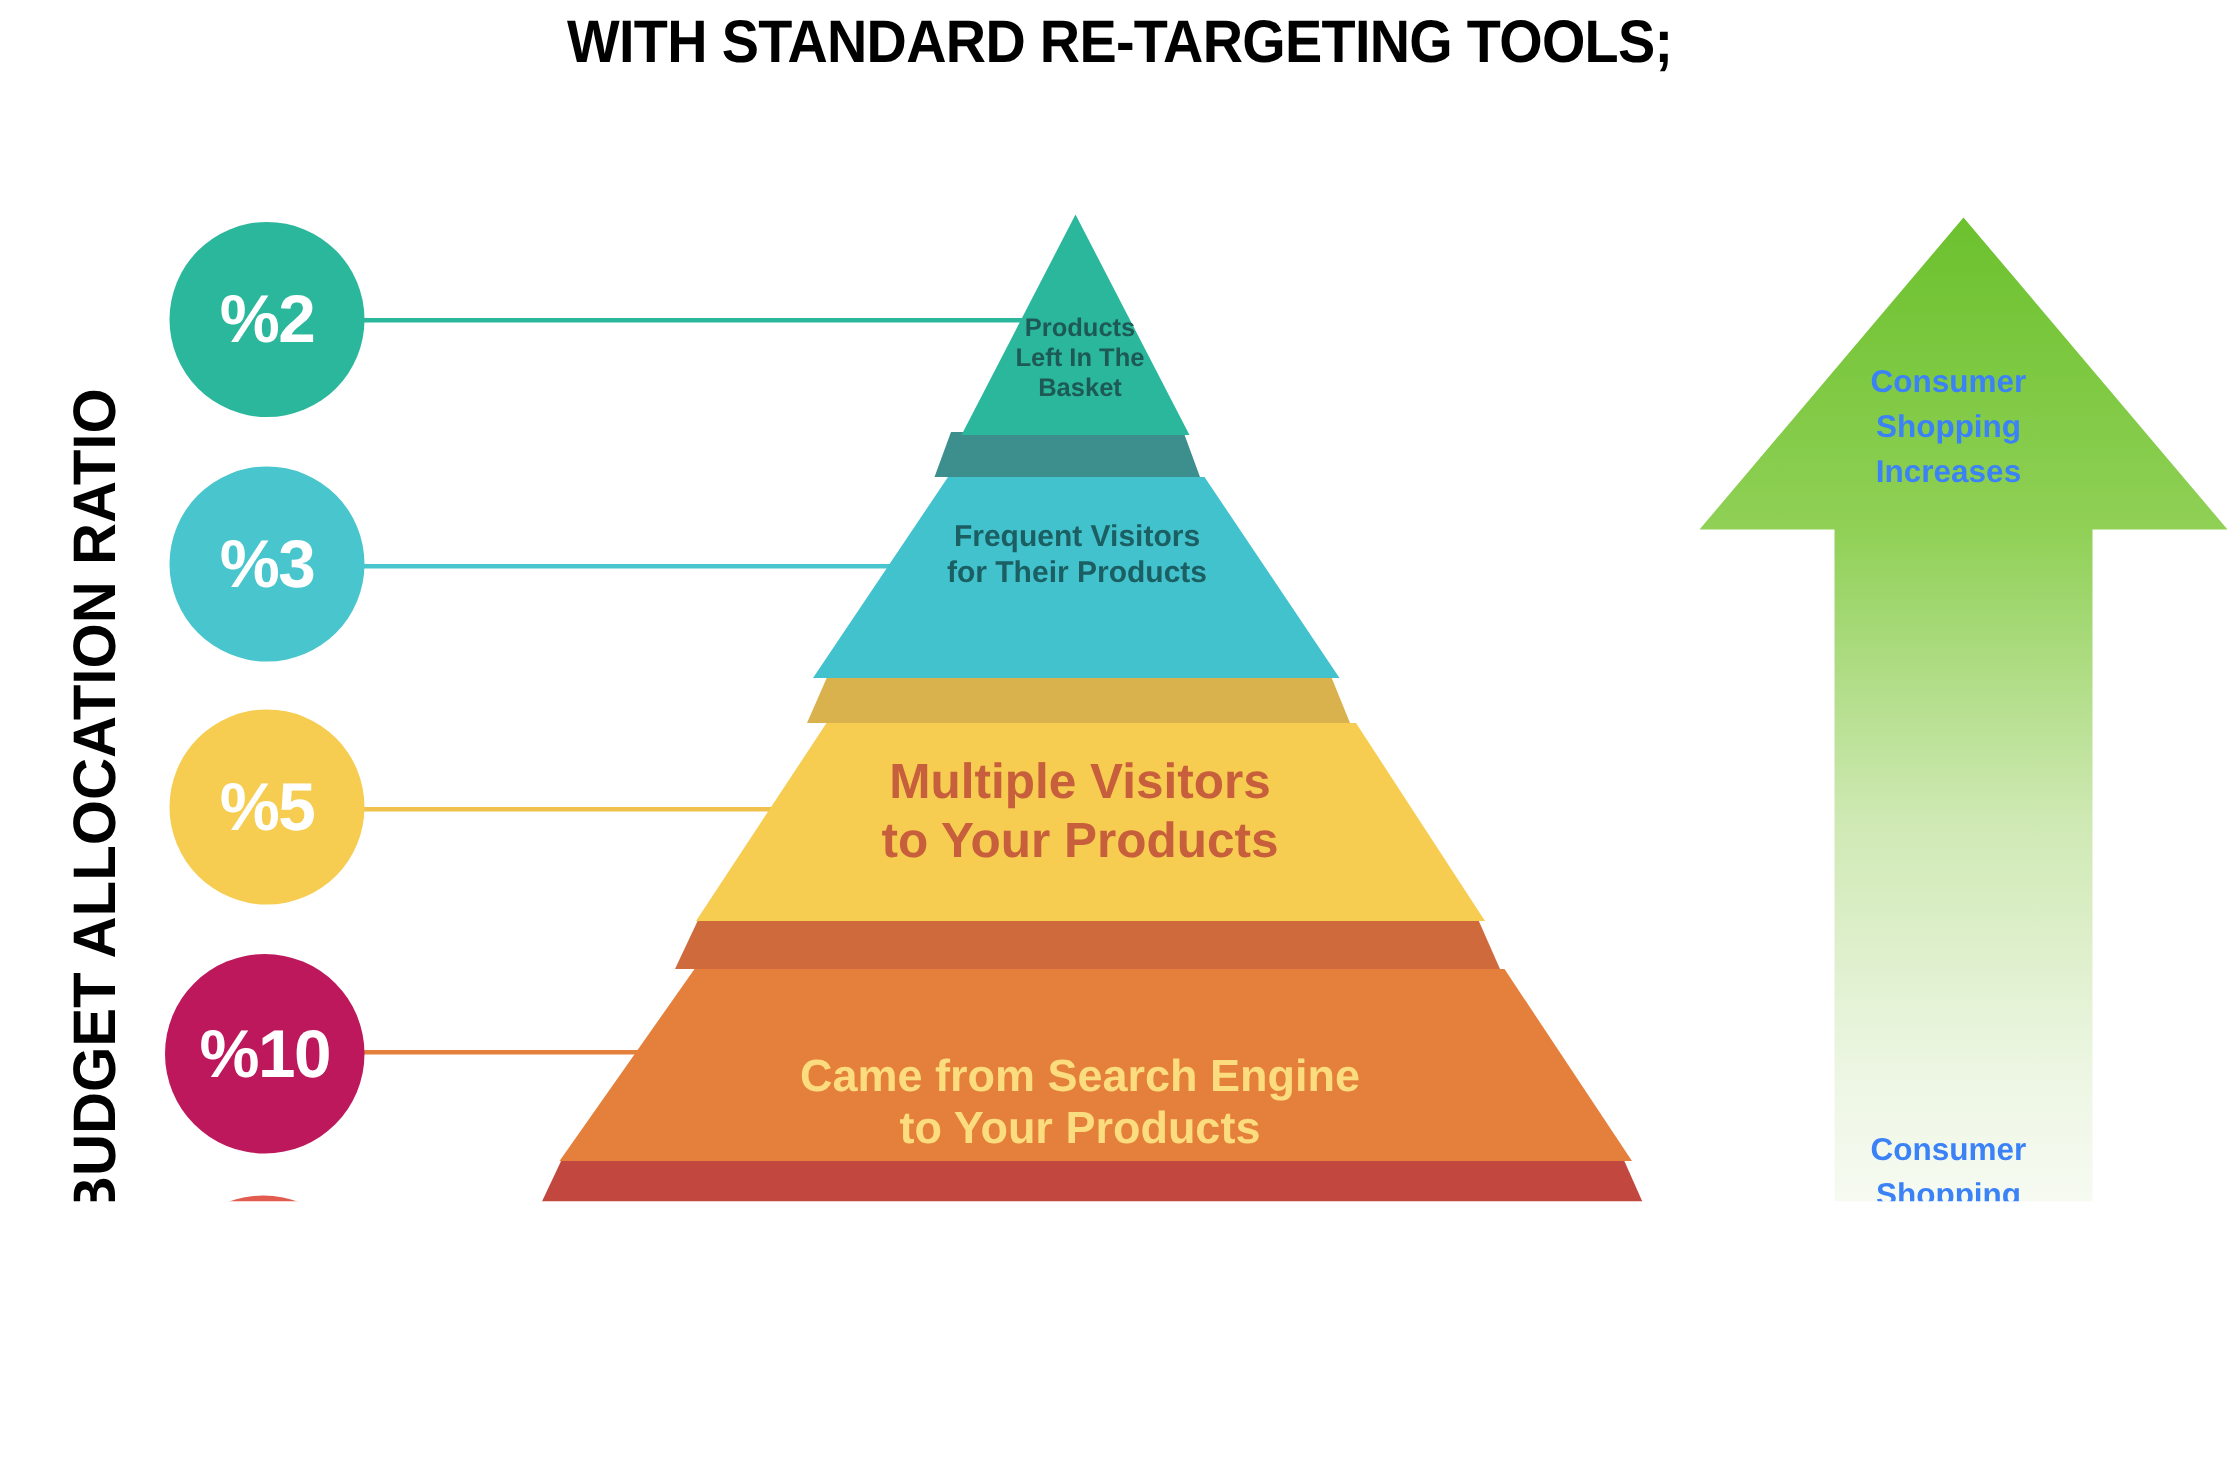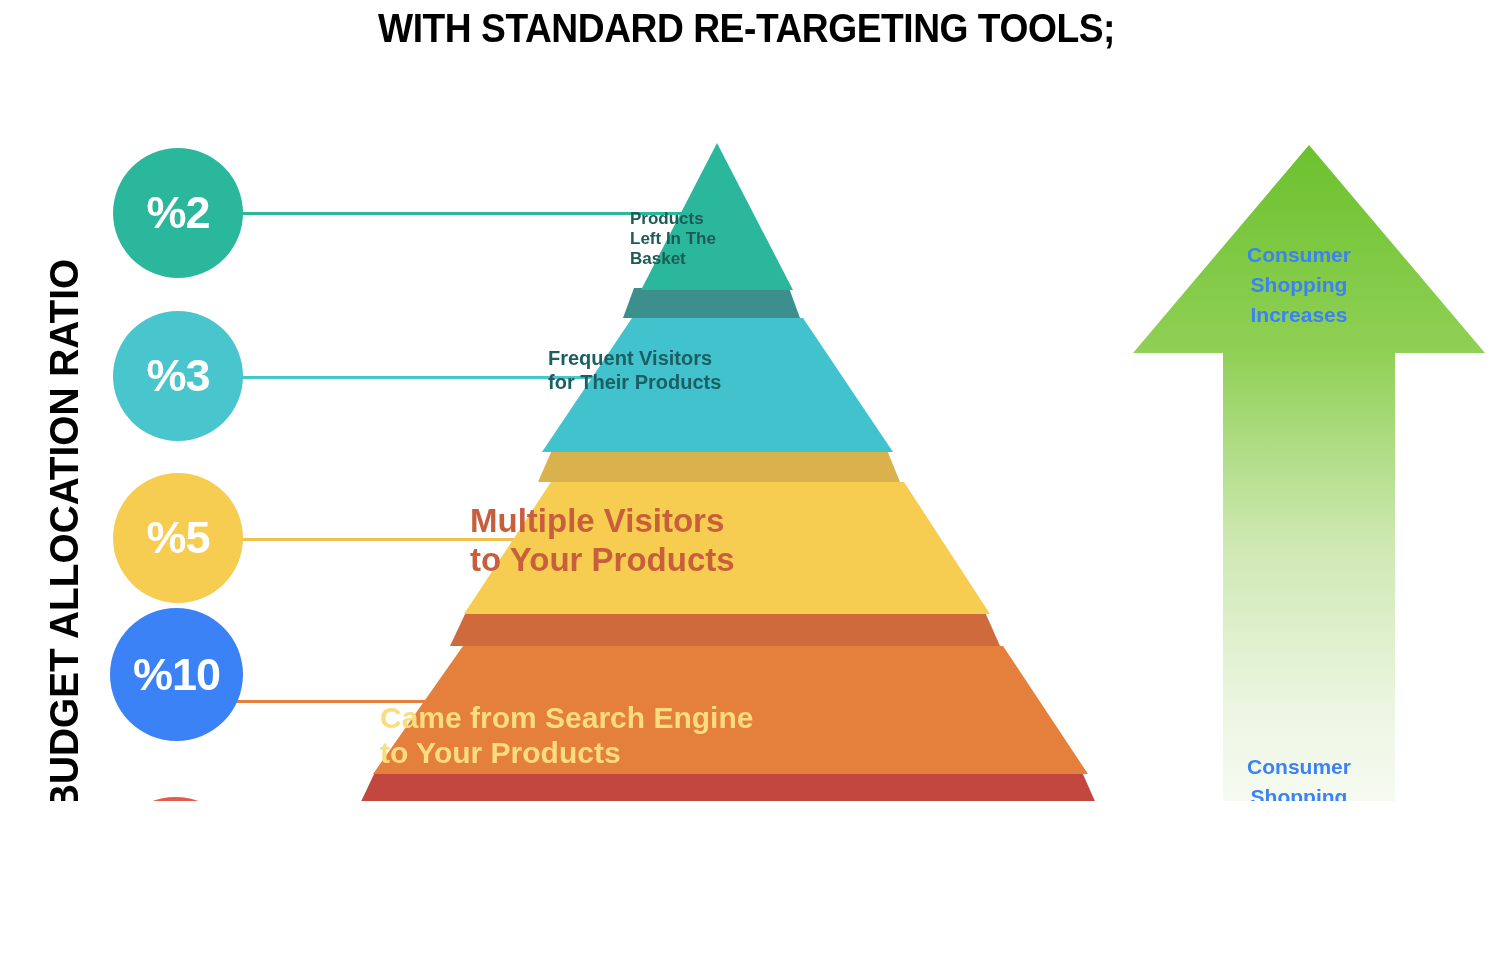--- a/index.html
+++ b/index.html
@@ -77,20 +77,21 @@
     position: absolute;
     left: 0;
     top: 0;
     width: 1493px;
     height: 973px;
     z-index: 4;
     pointer-events: none;
   }
   .tier-label {
     position: absolute;
+    text-align: center;
     font-family: "Liberation Sans", sans-serif;
     font-weight: bold;
     line-height: 1.18;
     z-index: 5;
     white-space: pre-line;
   }
 
   
   #arrow-svg {
     position: absolute;
@@ -127,21 +128,21 @@
 
   <div class="circle" style="left:113px; top:148px; width:130px; height:130px; background:#2bb79c;">
     <span>%2</span>
   </div>
   <div class="circle" style="left:113px; top:311px; width:130px; height:130px; background:#49c5ce;">
     <span>%3</span>
   </div>
   <div class="circle" style="left:113px; top:473px; width:130px; height:130px; background:#f6cd51;">
     <span>%5</span>
   </div>
-  <div class="circle" style="left:110px; top:608px; width:133px; height:133px; background:#3b82f6;">
+  <div class="circle" style="left:110px; top:636px; width:133px; height:133px; background:#be185d;">
     <span>%10</span>
   </div>
   <div class="circle" style="left:108px; top:797px; width:135px; height:135px; background:#e35a4e;">
     <span>%40</span>
   </div>
 
   <svg id="pyramid" viewBox="0 0 1493 973" width="1493" height="973">
 
     <polygon points="634,288 789,288 800,318 623,318" fill="#3c8f8c"></polygon>
 

